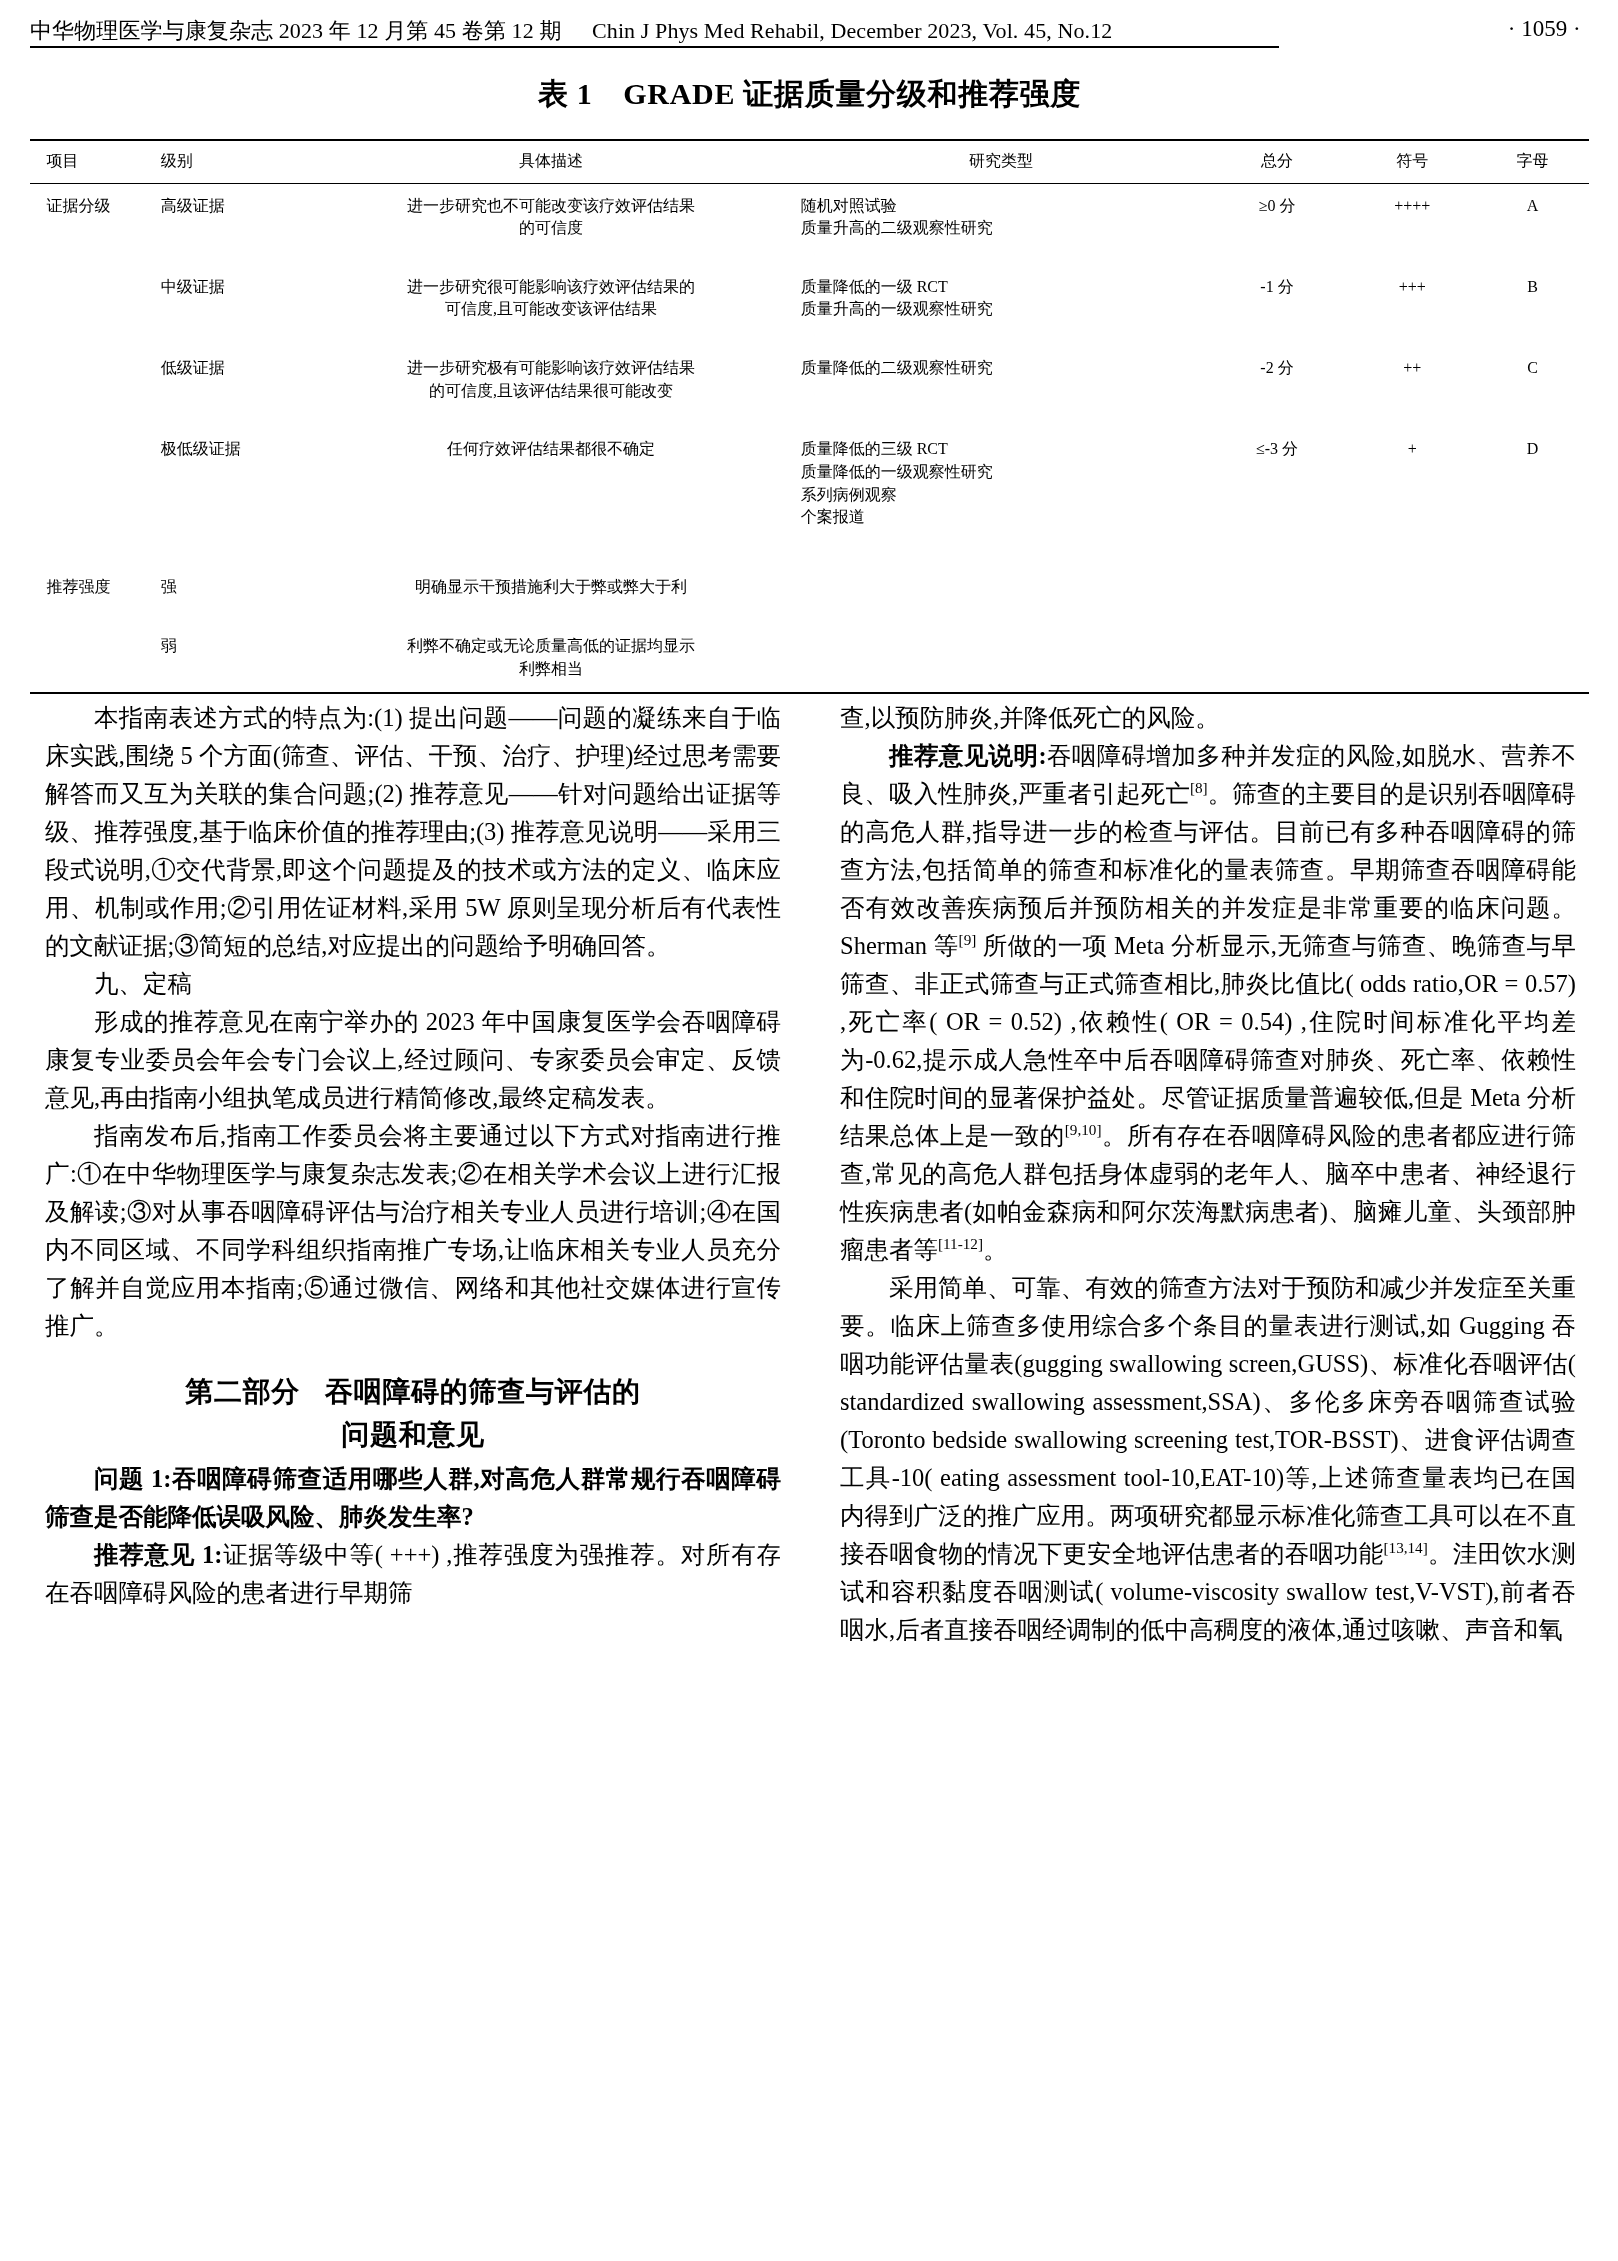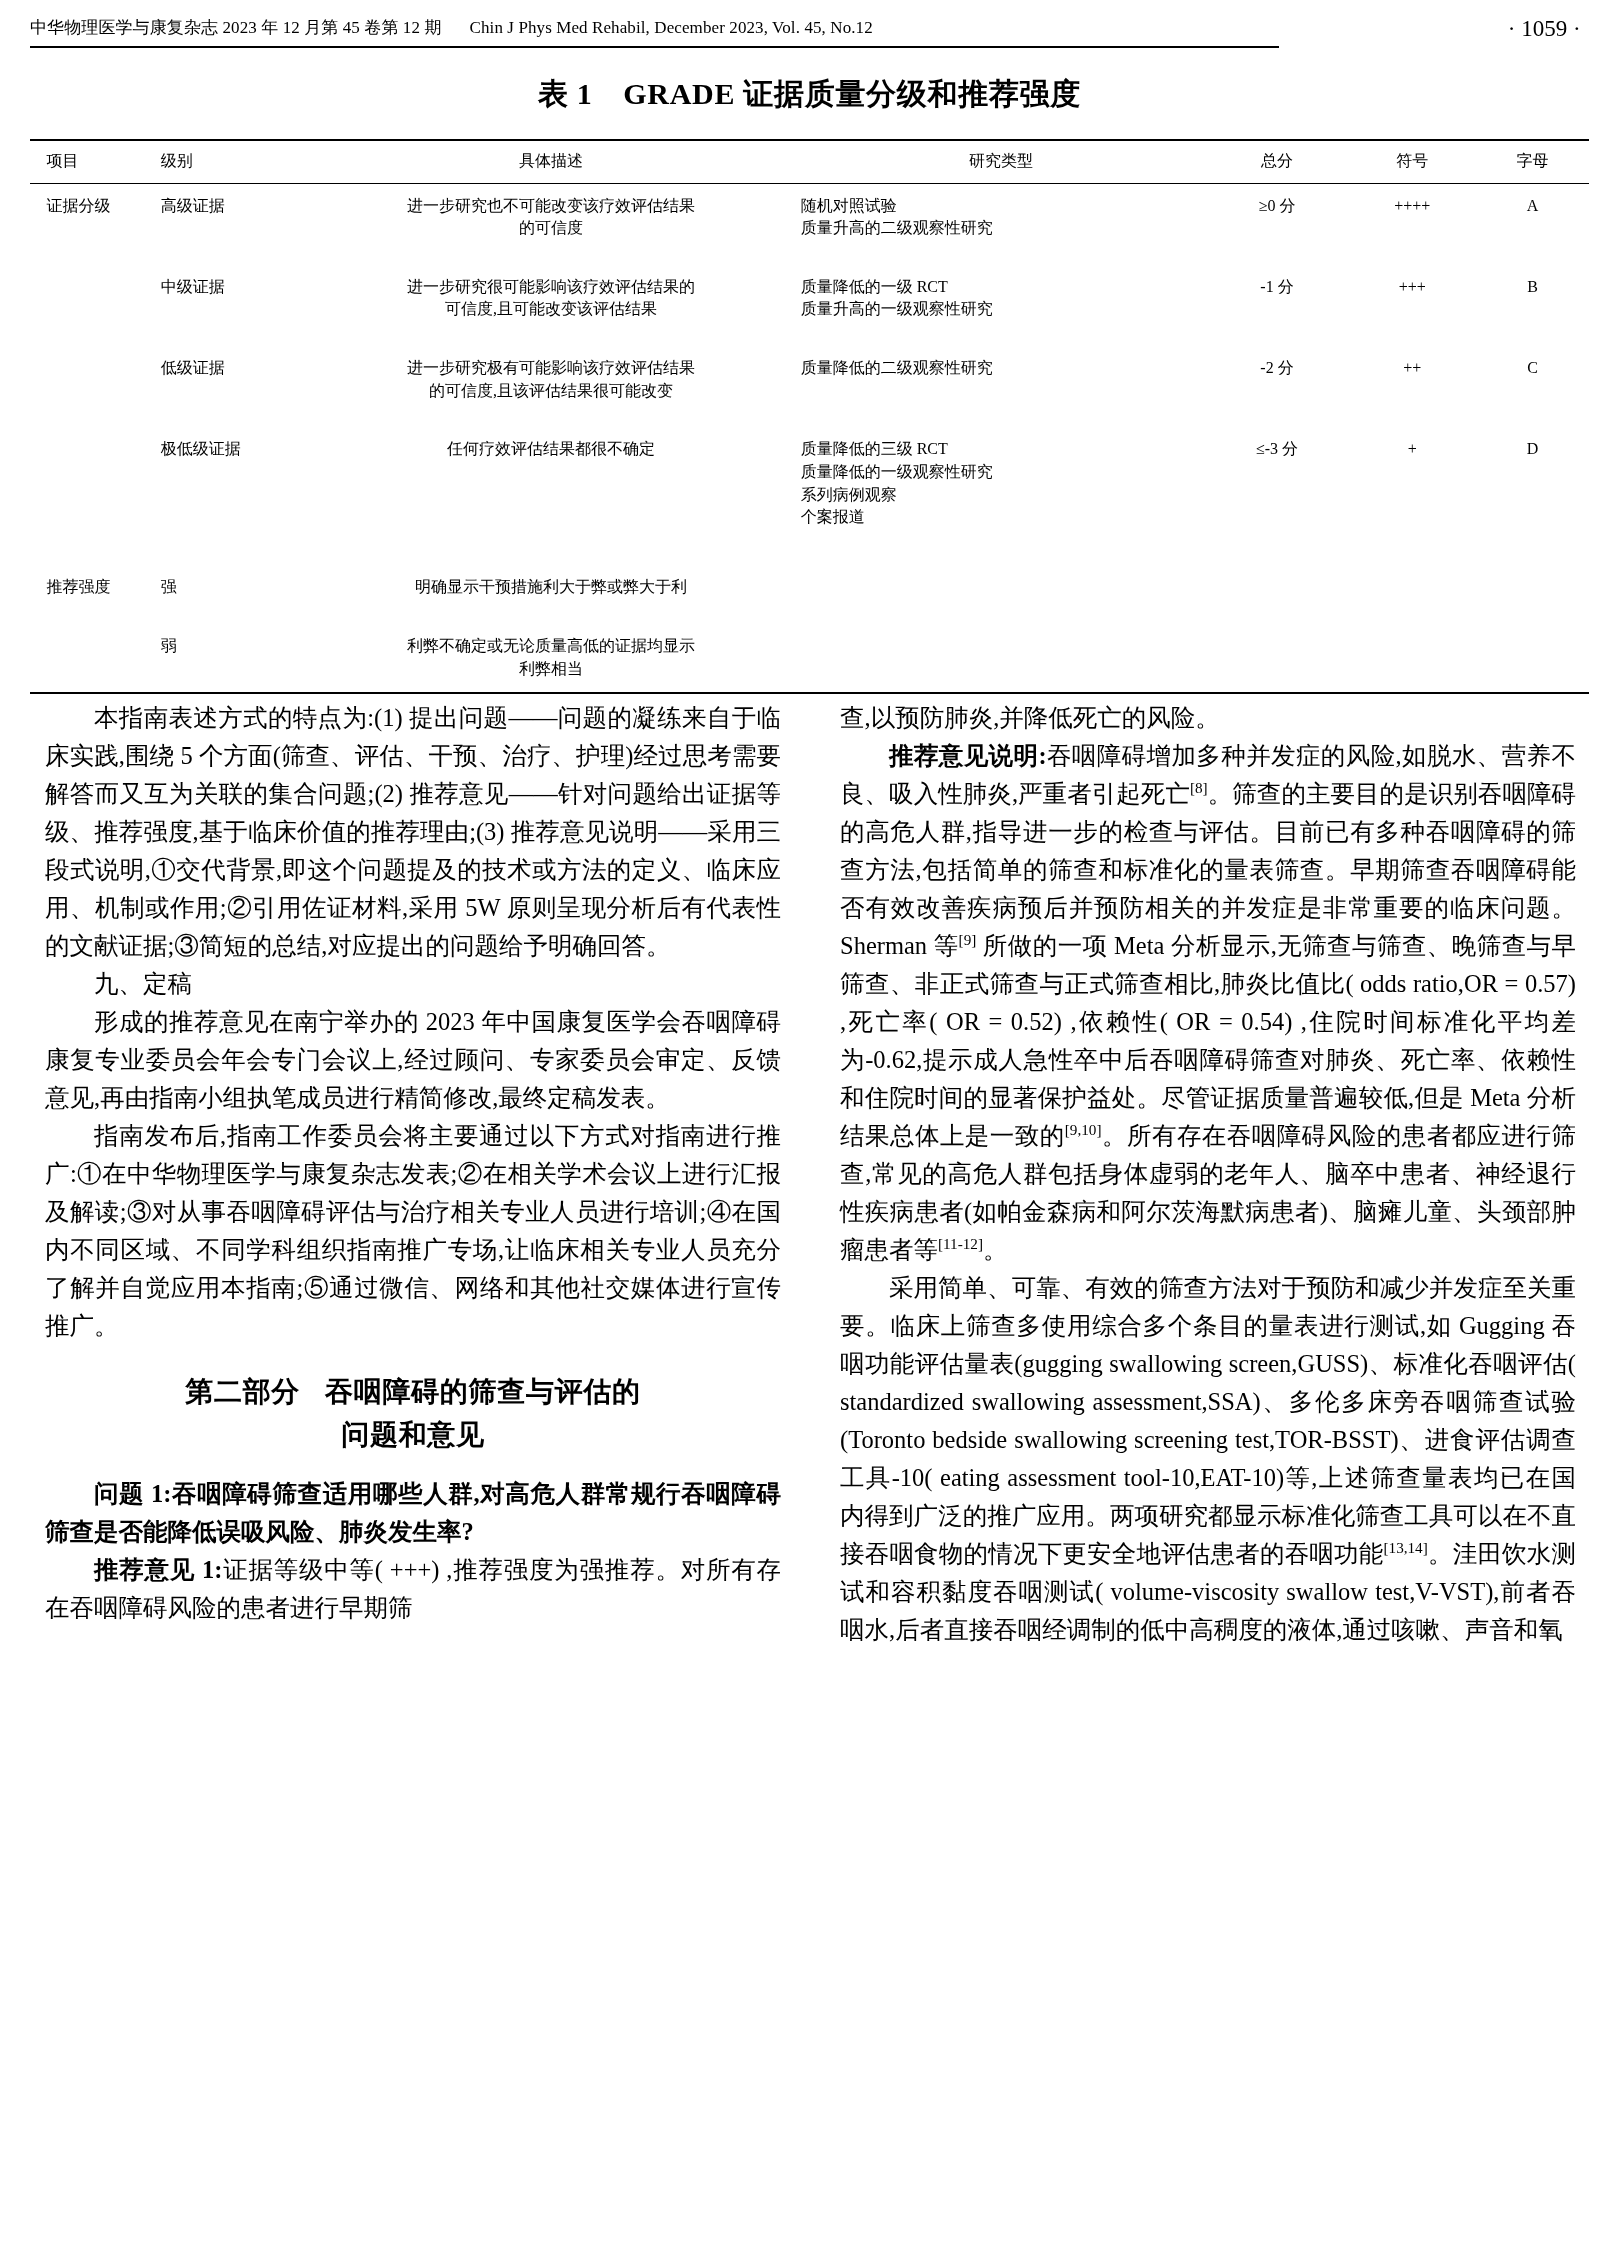--- a/index.html
+++ b/index.html
@@ -29,21 +29,21 @@
     position: absolute;
     top: 16.4px;
     left: 30px;
     right: 30px;
     height: 42px;
   }
   .runhead-left {
     position: absolute;
     left: 0;
     top: 0;
-    font-size: 17px;
+    font-size: 22px;
     letter-spacing: 0.1px;
     white-space: nowrap;
   }
   .runhead-left .cn { font-family: "Liberation Serif", "DejaVu Serif", serif; }
   .runhead-left .en { font-family: "Liberation Serif", "DejaVu Serif", serif; }
   .runhead-right {
     position: absolute;
     right: 7.4px;
     top: 0;
     font-size: 23px;
@@ -136,21 +136,21 @@
   sup {
     font-size: 0.62em;
     vertical-align: super;
     line-height: 0;
   }
   .sect-head {
     margin: 0;
     text-indent: 2em;
   }
   .part-title {
-    margin: 25px 0 19px 0;
+    margin: 25px 0 4px 0;
     text-align: center;
     font-size: 28px;
     font-weight: bold;
     line-height: 43px;
     text-indent: 0;
     letter-spacing: 0.7px;
   }
   .part-title .gap { display: inline-block; width: 25px; }
   .q-block {
     font-weight: bold;

